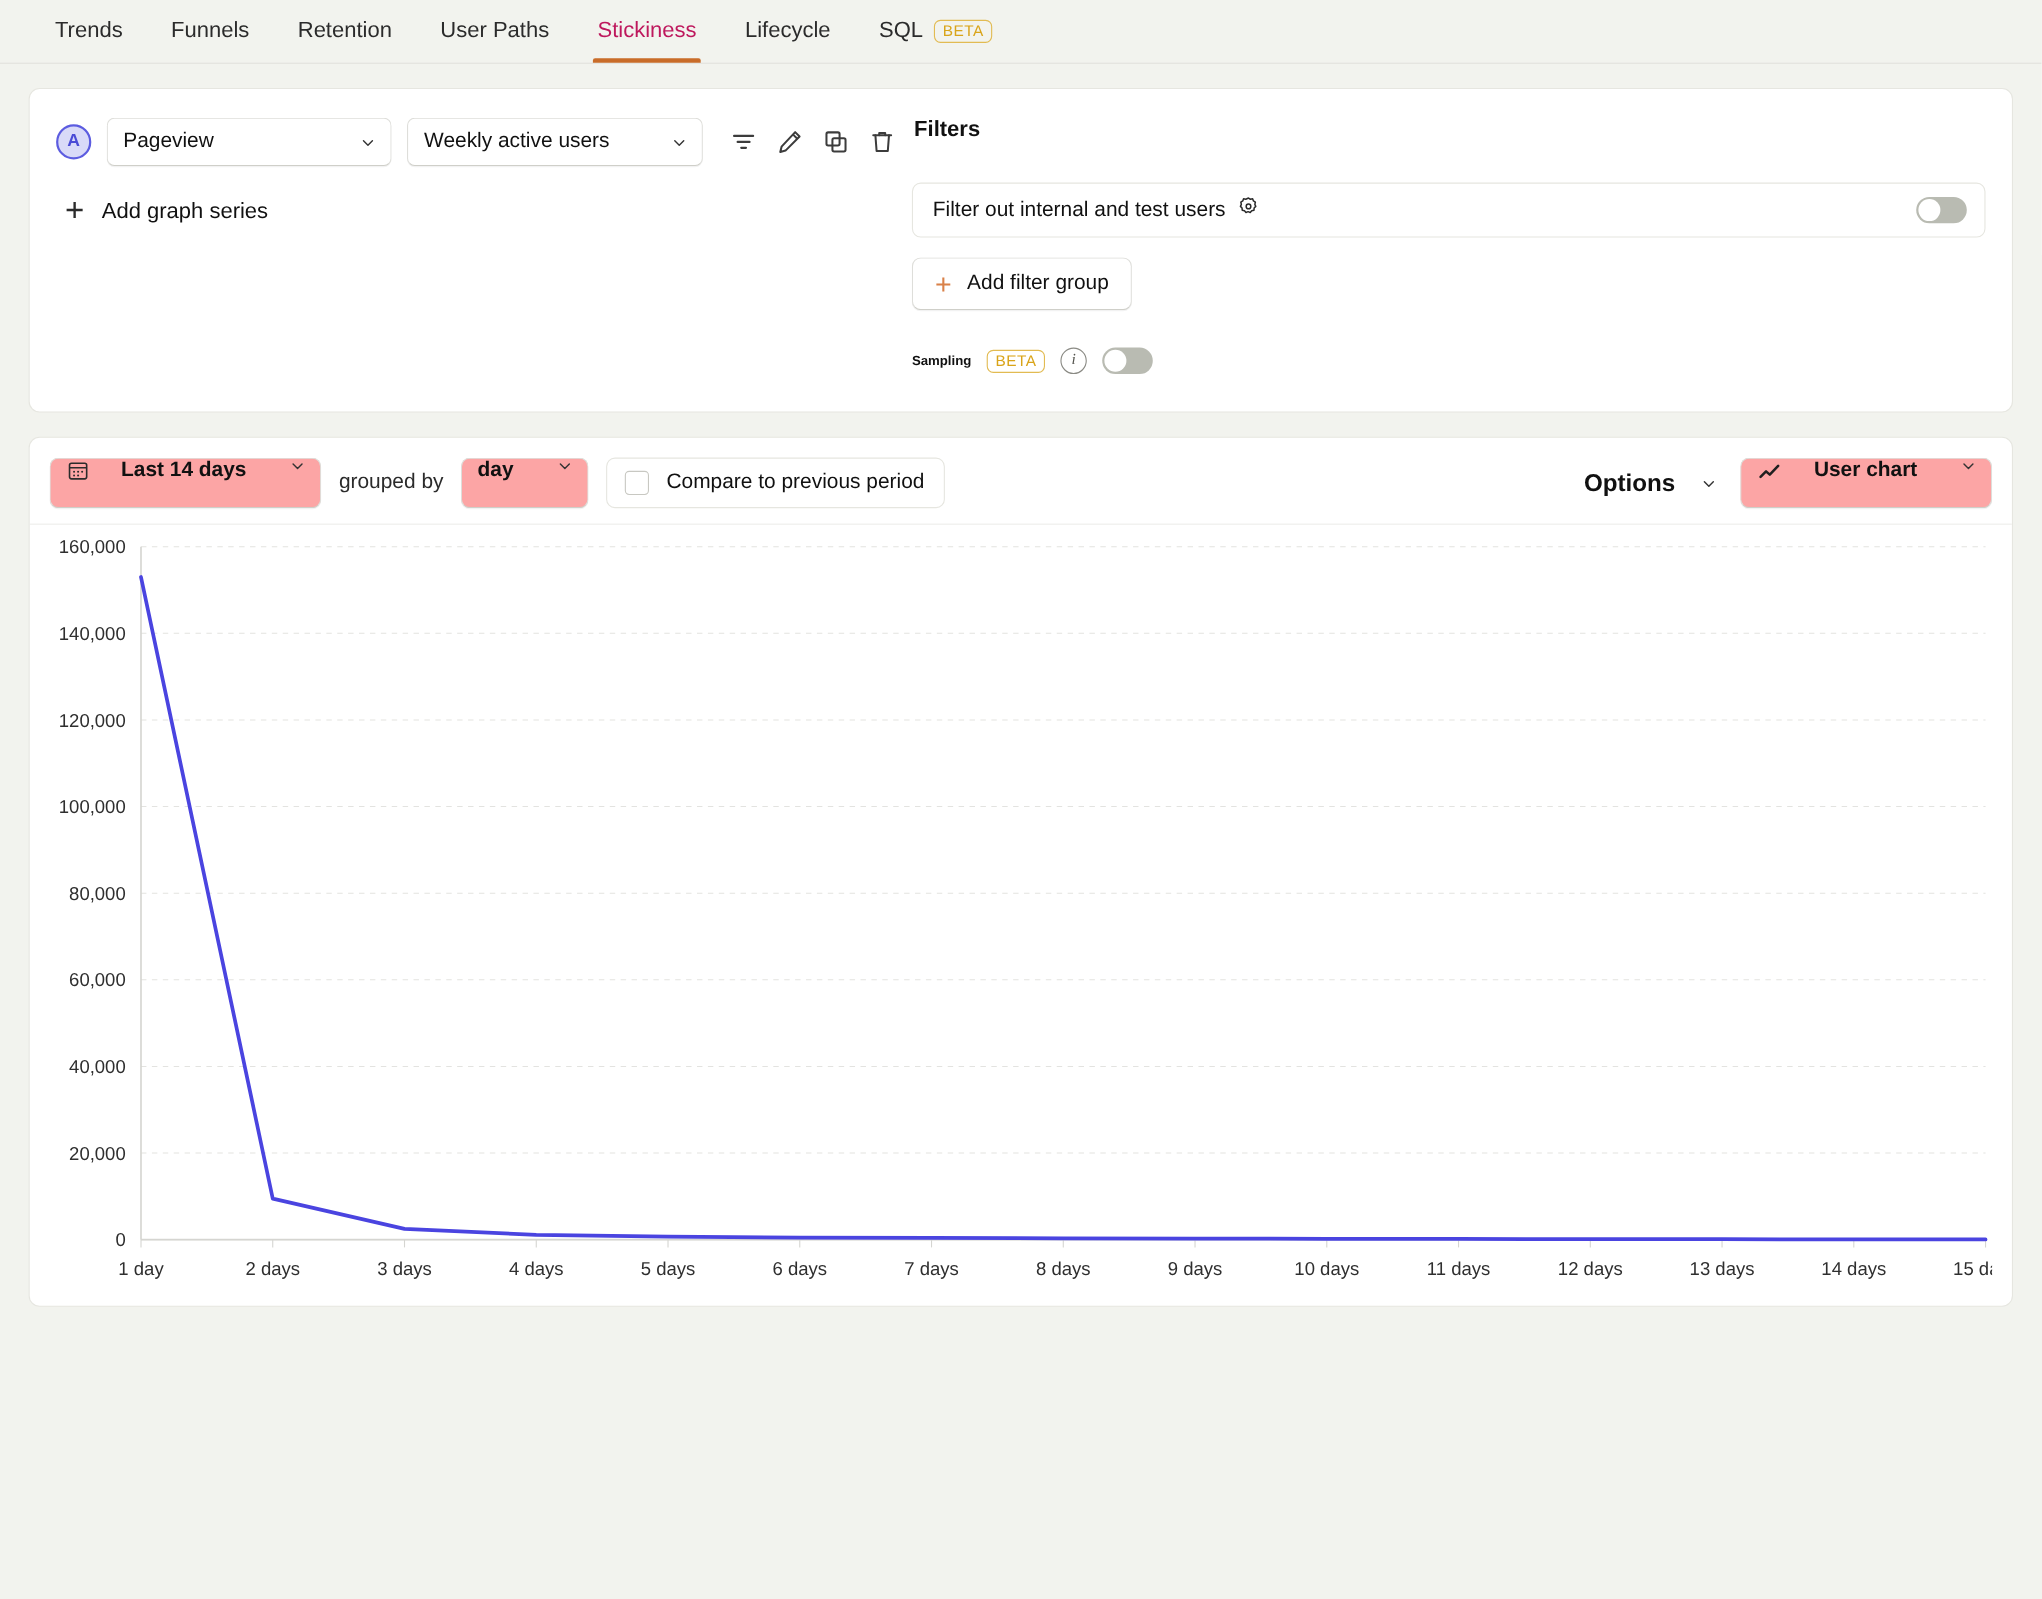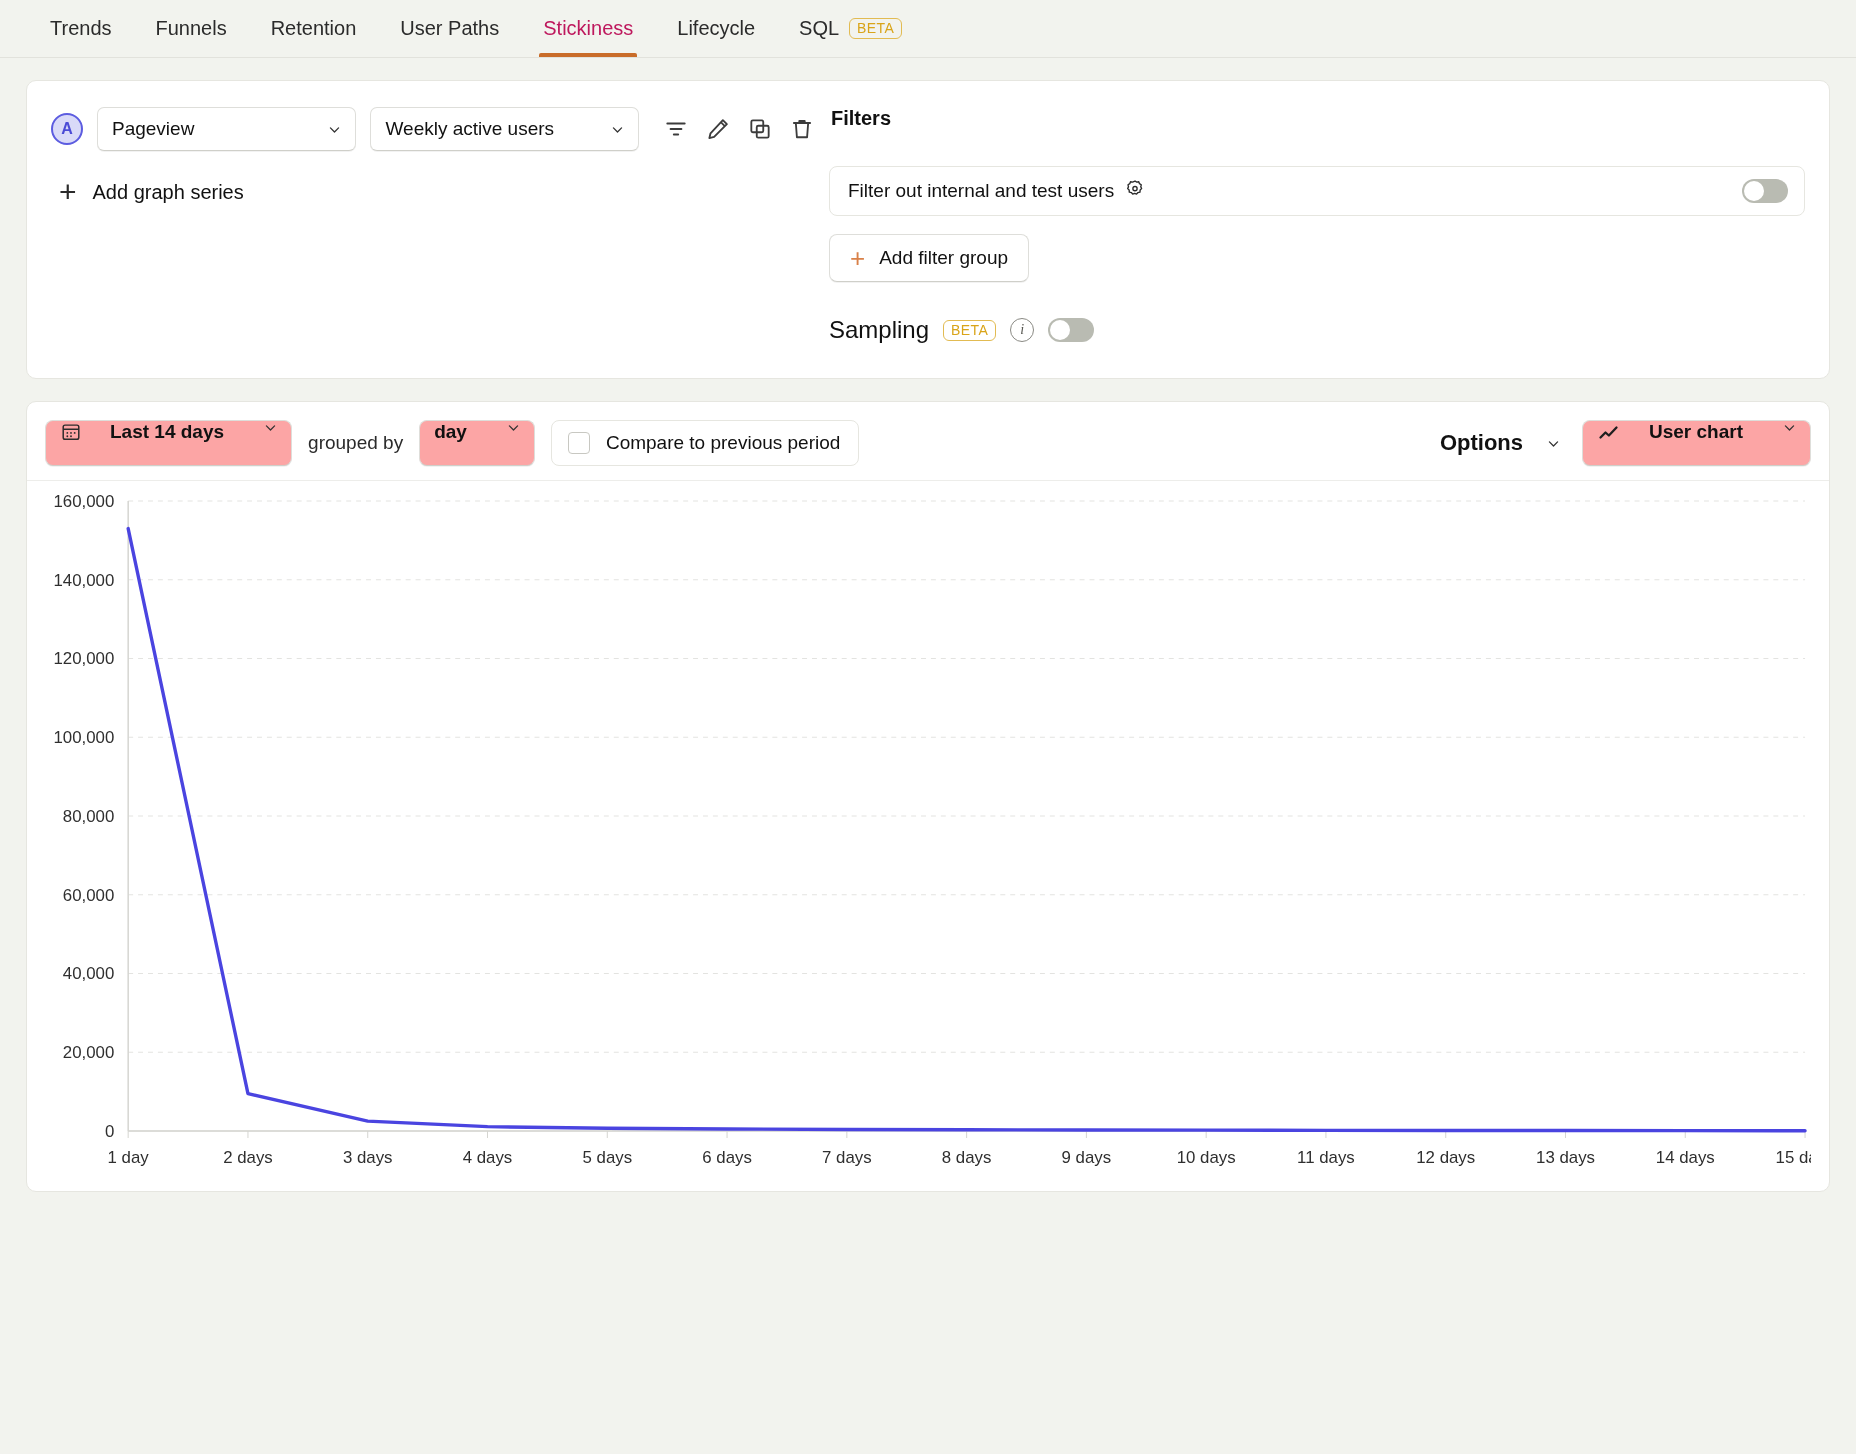--- a/index.html
+++ b/index.html
@@ -108,21 +108,21 @@
     border-radius: 8px; background: #fff;
     font-size: 19px; cursor: pointer;
     box-shadow: 0 1px 0 rgba(0,0,0,.05);
   }
   .add-filter-group { margin-top: 18px; }
   .plus-orange { color: #d98149; font-size: 26px; line-height: 1; font-weight: 400; }
 
   .sampling-row {
     display: flex; align-items: center; gap: 14px; margin-top: 34px;
   }
-  .sampling-label { font-size: 24px; font-weight: 400; }
+  .sampling-label { font-size: 12px; font-weight: 700; }
   .info-icon {
     width: 24px; height: 24px; border-radius: 50%;
     border: 1.5px solid #8a8a84; color: #55554f;
     font-size: 14px; font-style: italic;
     display: flex; align-items: center; justify-content: center;
     cursor: pointer; font-family: "Liberation Serif", serif;
   }
 
   
   .chart-card { margin-bottom: 22px; padding-bottom: 4px; }

